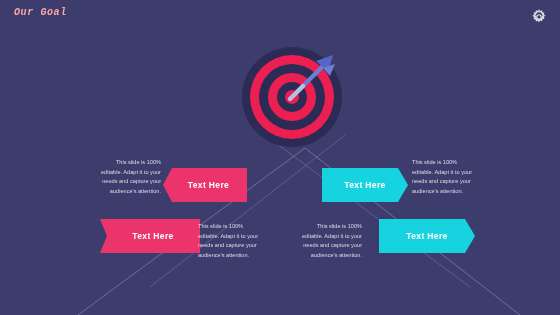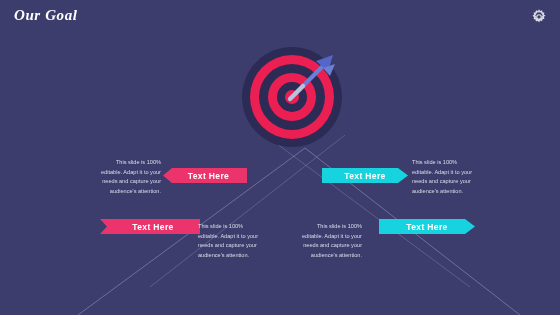--- a/index.html
+++ b/index.html
@@ -15,26 +15,26 @@
     overflow: hidden;
     font-family: "Liberation Sans", sans-serif;
     -webkit-font-smoothing: antialiased;
   }
 
   
   #title {
     position: absolute;
     left: 14px;
     top: 7px;
-    font-family: Liberation Serif, serif;
+    font-family: Liberation Mono, monospace;
     font-style: italic;
     font-weight: bold;
-    font-size: 15px;
+    font-size: 10px;
     letter-spacing: .6px;
-    color: #ffffff;
+    color: #fca5a5;
     white-space: nowrap;
   }
   #gear {
     position: absolute;
     right: 12px;
     top: 8px;
     width: 18px;
     height: 18px;
     opacity: .92;
   }
@@ -52,21 +52,21 @@
     position: absolute;
     left: 240px;
     top: 45px;
     width: 104px;
     height: 104px;
   }
 
   
   .banner {
     position: absolute;
-    height: 15px;
+    height: 34px;
     display: flex;
     align-items: center;
     color: #ffffff;
     font-size: 8.5px;
     font-weight: bold;
     letter-spacing: .35px;
   }
   .banner span { display: block; width: 100%; }
 
   

